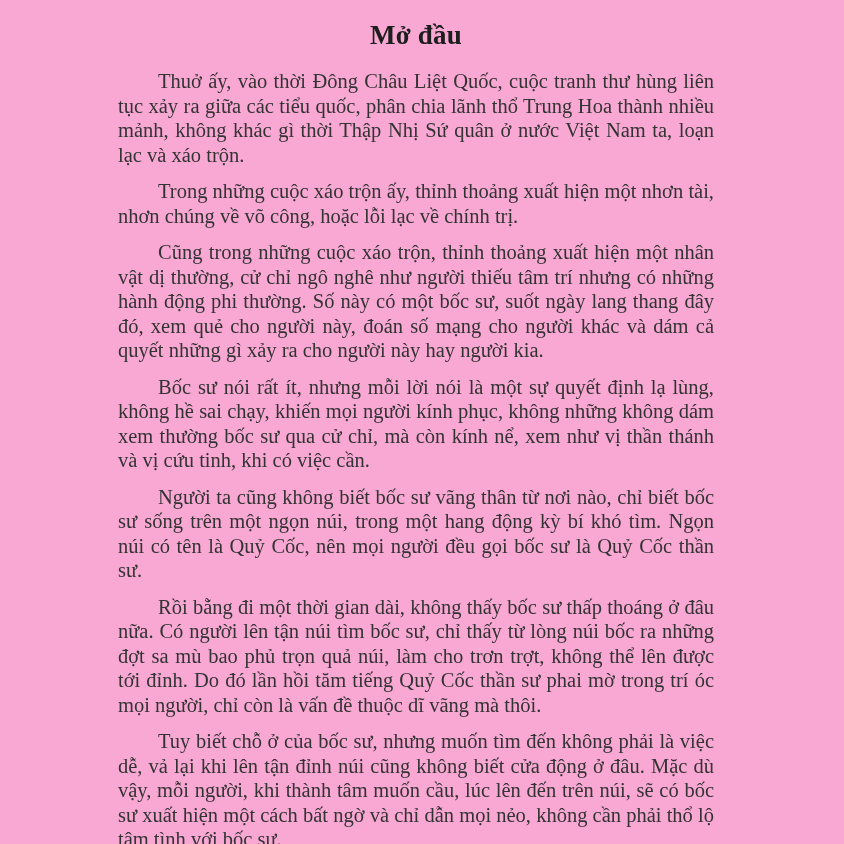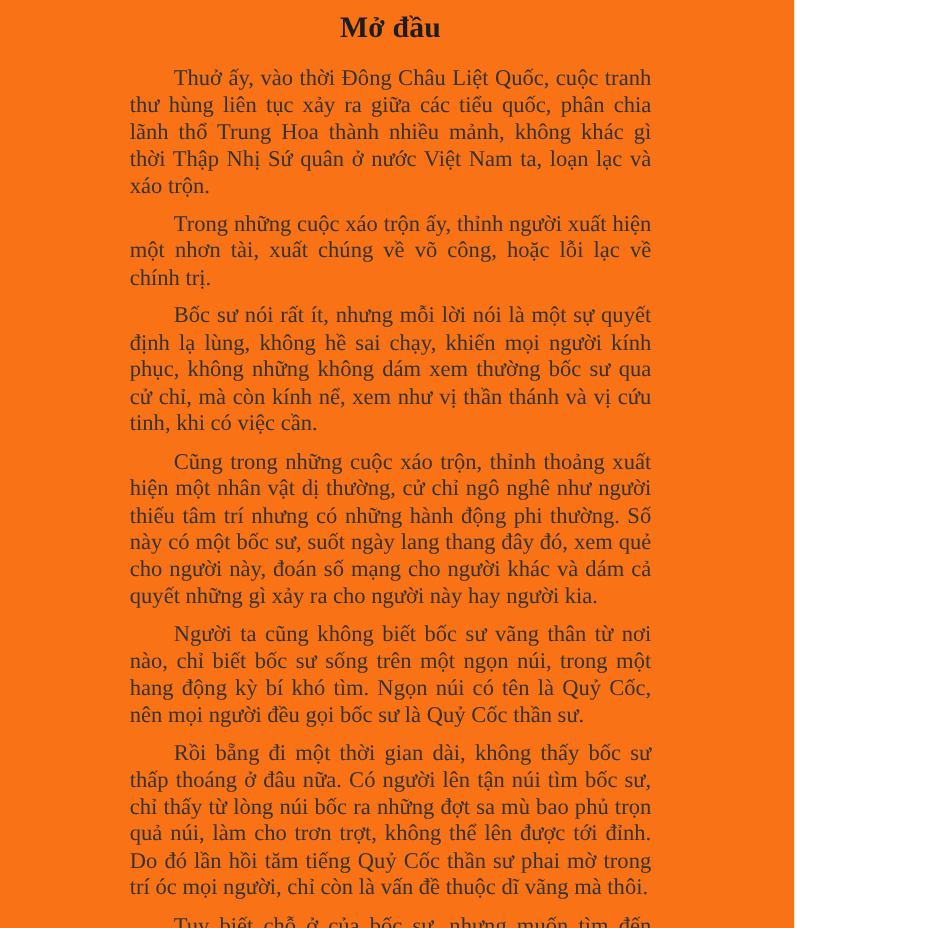--- a/index.html
+++ b/index.html
@@ -8,52 +8,52 @@
     background: #ffffff;
   }
   body {
     width: 844px;
     height: 844px;
     overflow: hidden;
     font-family: "Liberation Serif", serif;
   }
   .page {
     box-sizing: border-box;
-    width: 722px;
+    width: 844px;
     height: 844px;
-    padding: 4px 130px 0 118px;
-    background: #f97316;
+    padding: 14px 130px 0 118px;
+    background: #f9a8d4;
   }
   .page-title {
     font-family: "Liberation Serif", serif;
     font-size: 27px;
     font-weight: 700;
     color: #1d1d1d;
     text-align: center;
     margin: 6px 0 18px 0;
     letter-spacing: 0.2px;
   }
   .body-text p {
     font-family: "Liberation Serif", serif;
     font-size: 20.5px;
     line-height: 24.5px;
     color: #333333;
     text-align: justify;
     text-indent: 40px;
-    margin: 0 0 10px 0;
+    margin: 12px 0 10px 0;
   }
 </style>
 </head>
 <body>
 
 <div class="page">
   <h1 class="page-title">Mở đầu</h1>
 
   <div class="body-text">
     <p>Thuở ấy, vào thời Đông Châu Liệt Quốc, cuộc tranh thư hùng liên tục xảy ra giữa các tiểu quốc, phân chia lãnh thổ Trung Hoa thành nhiều mảnh, không khác gì thời Thập Nhị Sứ quân ở nước Việt Nam ta, loạn lạc và xáo trộn.</p>
-    <p>Trong những cuộc xáo trộn ấy, thỉnh người xuất hiện một nhơn tài, xuất chúng về võ công, hoặc lỗi lạc về chính trị.</p>
+    <p>Trong những cuộc xáo trộn ấy, thỉnh thoảng xuất hiện một nhơn tài, nhơn chúng về võ công, hoặc lỗi lạc về chính trị.</p>
+    <p>Cũng trong những cuộc xáo trộn, thỉnh thoảng xuất hiện một nhân vật dị thường, cử chỉ ngô nghê như người thiếu tâm trí nhưng có những hành động phi thường. Số này có một bốc sư, suốt ngày lang thang đây đó, xem quẻ cho người này, đoán số mạng cho người khác và dám cả quyết những gì xảy ra cho người này hay người kia.</p>
     <p>Bốc sư nói rất ít, nhưng mỗi lời nói là một sự quyết định lạ lùng, không hề sai chạy, khiến mọi người kính phục, không những không dám xem thường bốc sư qua cử chỉ, mà còn kính nể, xem như vị thần thánh và vị cứu tinh, khi có việc cần.</p>
-    <p>Cũng trong những cuộc xáo trộn, thỉnh thoảng xuất hiện một nhân vật dị thường, cử chỉ ngô nghê như người thiếu tâm trí nhưng có những hành động phi thường. Số này có một bốc sư, suốt ngày lang thang đây đó, xem quẻ cho người này, đoán số mạng cho người khác và dám cả quyết những gì xảy ra cho người này hay người kia.</p>
     <p>Người ta cũng không biết bốc sư vãng thân từ nơi nào, chỉ biết bốc sư sống trên một ngọn núi, trong một hang động kỳ bí khó tìm. Ngọn núi có tên là Quỷ Cốc, nên mọi người đều gọi bốc sư là Quỷ Cốc thần sư.</p>
     <p>Rồi bẵng đi một thời gian dài, không thấy bốc sư thấp thoáng ở đâu nữa. Có người lên tận núi tìm bốc sư, chỉ thấy từ lòng núi bốc ra những đợt sa mù bao phủ trọn quả núi, làm cho trơn trợt, không thể lên được tới đỉnh. Do đó lần hồi tăm tiếng Quỷ Cốc thần sư phai mờ trong trí óc mọi người, chỉ còn là vấn đề thuộc dĩ vãng mà thôi.</p>
     <p>Tuy biết chỗ ở của bốc sư, nhưng muốn tìm đến không phải là việc dễ, vả lại khi lên tận đỉnh núi cũng không biết cửa động ở đâu. Mặc dù vậy, mỗi người, khi thành tâm muốn cầu, lúc lên đến trên núi, sẽ có bốc sư xuất hiện một cách bất ngờ và chỉ dẫn mọi nẻo, không cần phải thổ lộ tâm tình với bốc sư.</p>
   </div>
 </div>
 
 </body></html>

